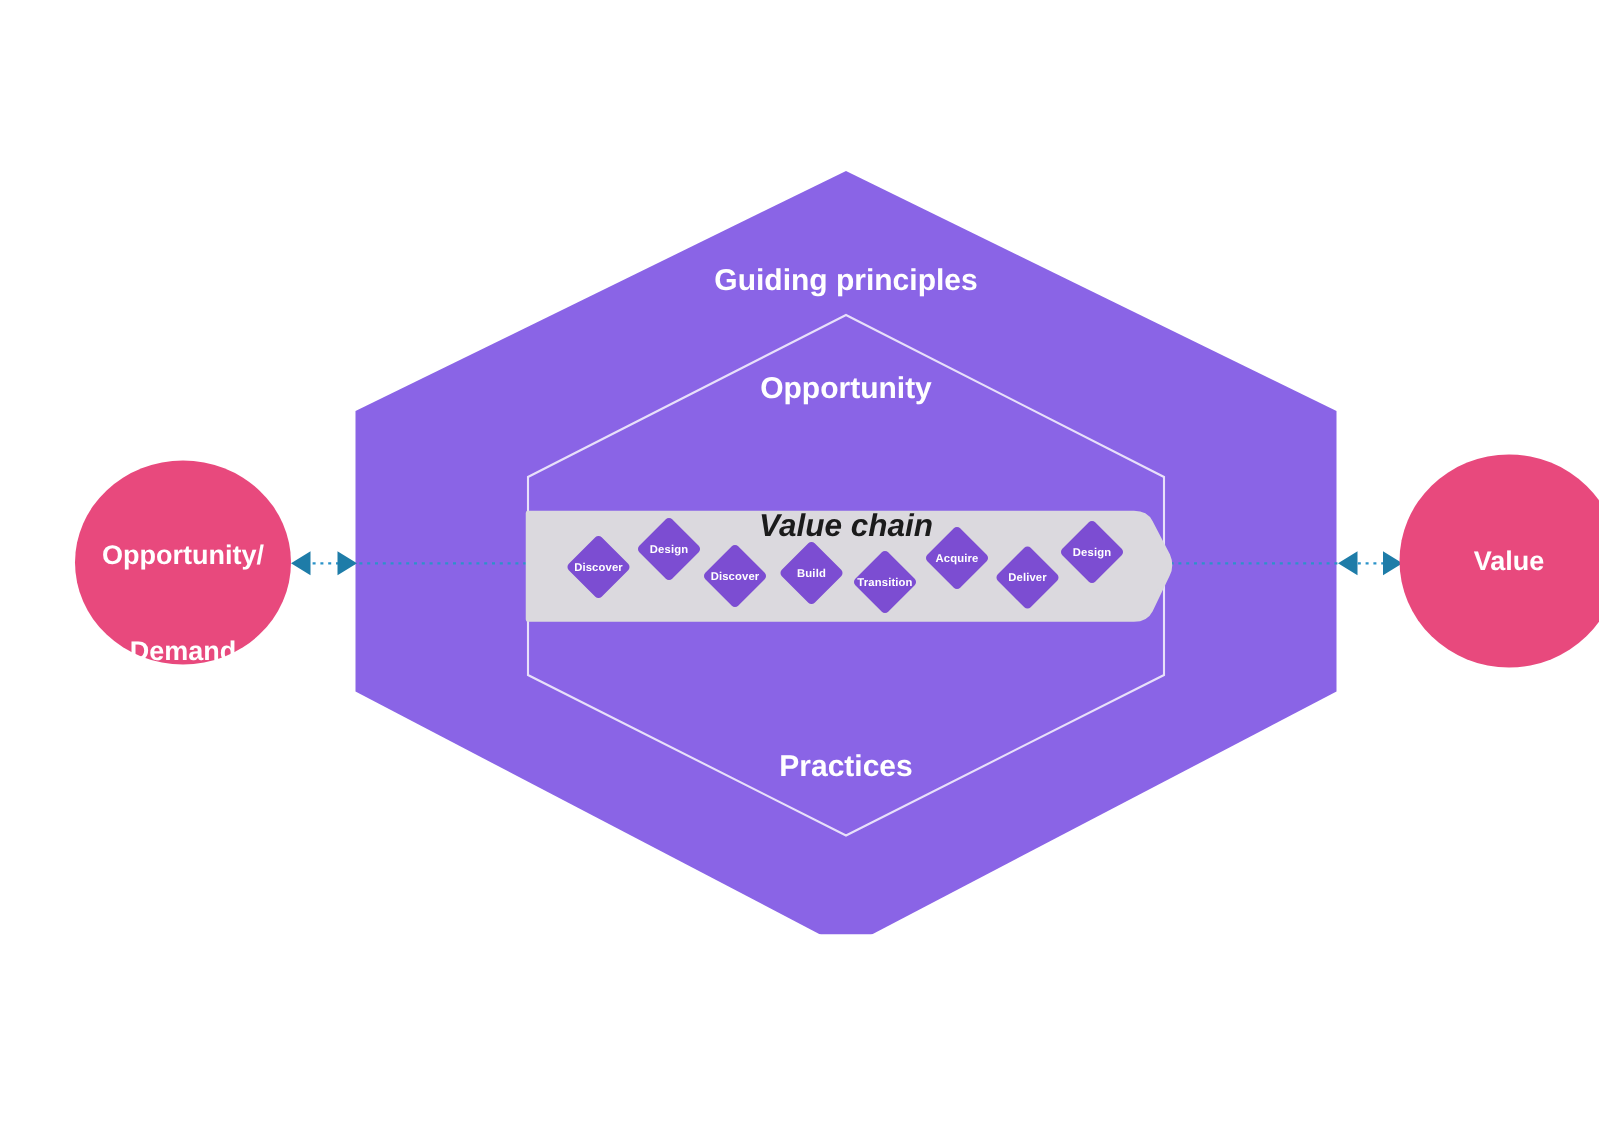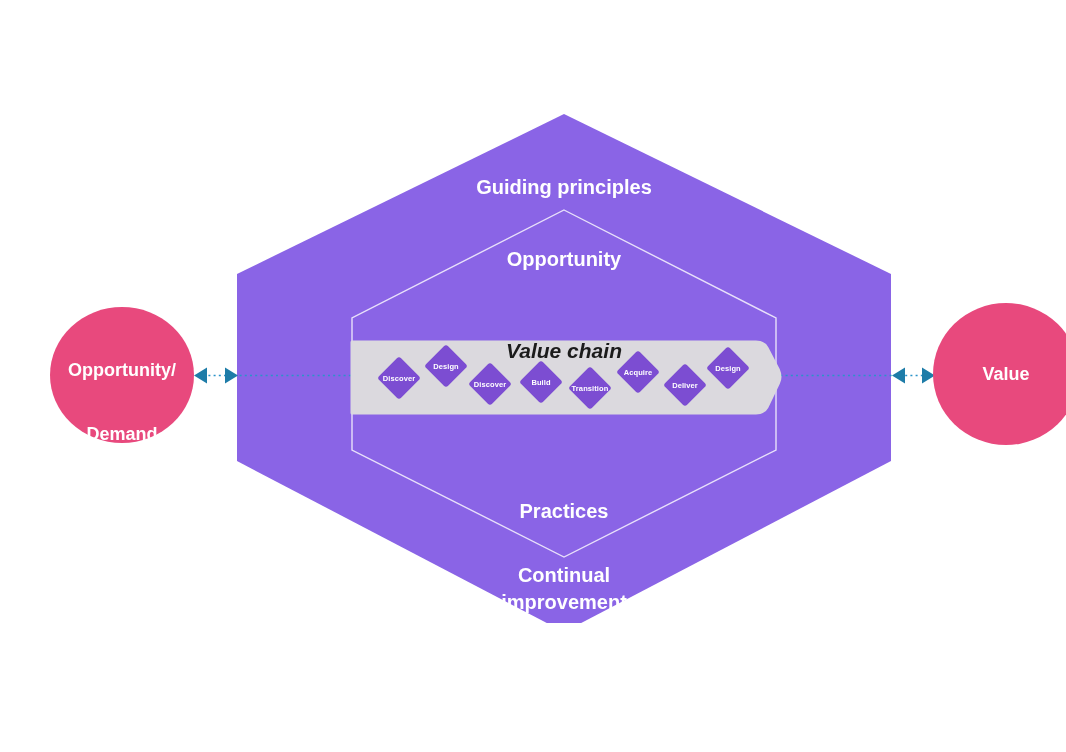--- a/index.html
+++ b/index.html
@@ -83,21 +83,20 @@
 
     <polygon class="ah" points="167,375.5 180,367.5 180,383.5"></polygon>
     <polygon class="ah" points="211,375.5 198,367.5 198,383.5"></polygon>
     <polygon class="ah" points="865,375.5 878,367.5 878,383.5"></polygon>
     <polygon class="ah" points="908,375.5 895,367.5 895,383.5"></polygon>
   </svg>
 
   <div class="ring-label" style="top:174px">Guiding principles</div>
   <div class="ring-label" style="top:246px">Opportunity</div>
   <div class="ring-label" style="top:498px">Practices</div>
-  <div class="ring-label wrap" style="top:562px">Continual improvement</div>
 
   <div class="vc-title">Value chain</div>
 
   <div class="stage" style="left:372px;top:378px">
     <span class="diamond"></span>
     <span class="stage-label">Discover</span>
   </div>
   <div class="stage" style="left:419px;top:366px">
     <span class="diamond"></span>
     <span class="stage-label">Design</span>

